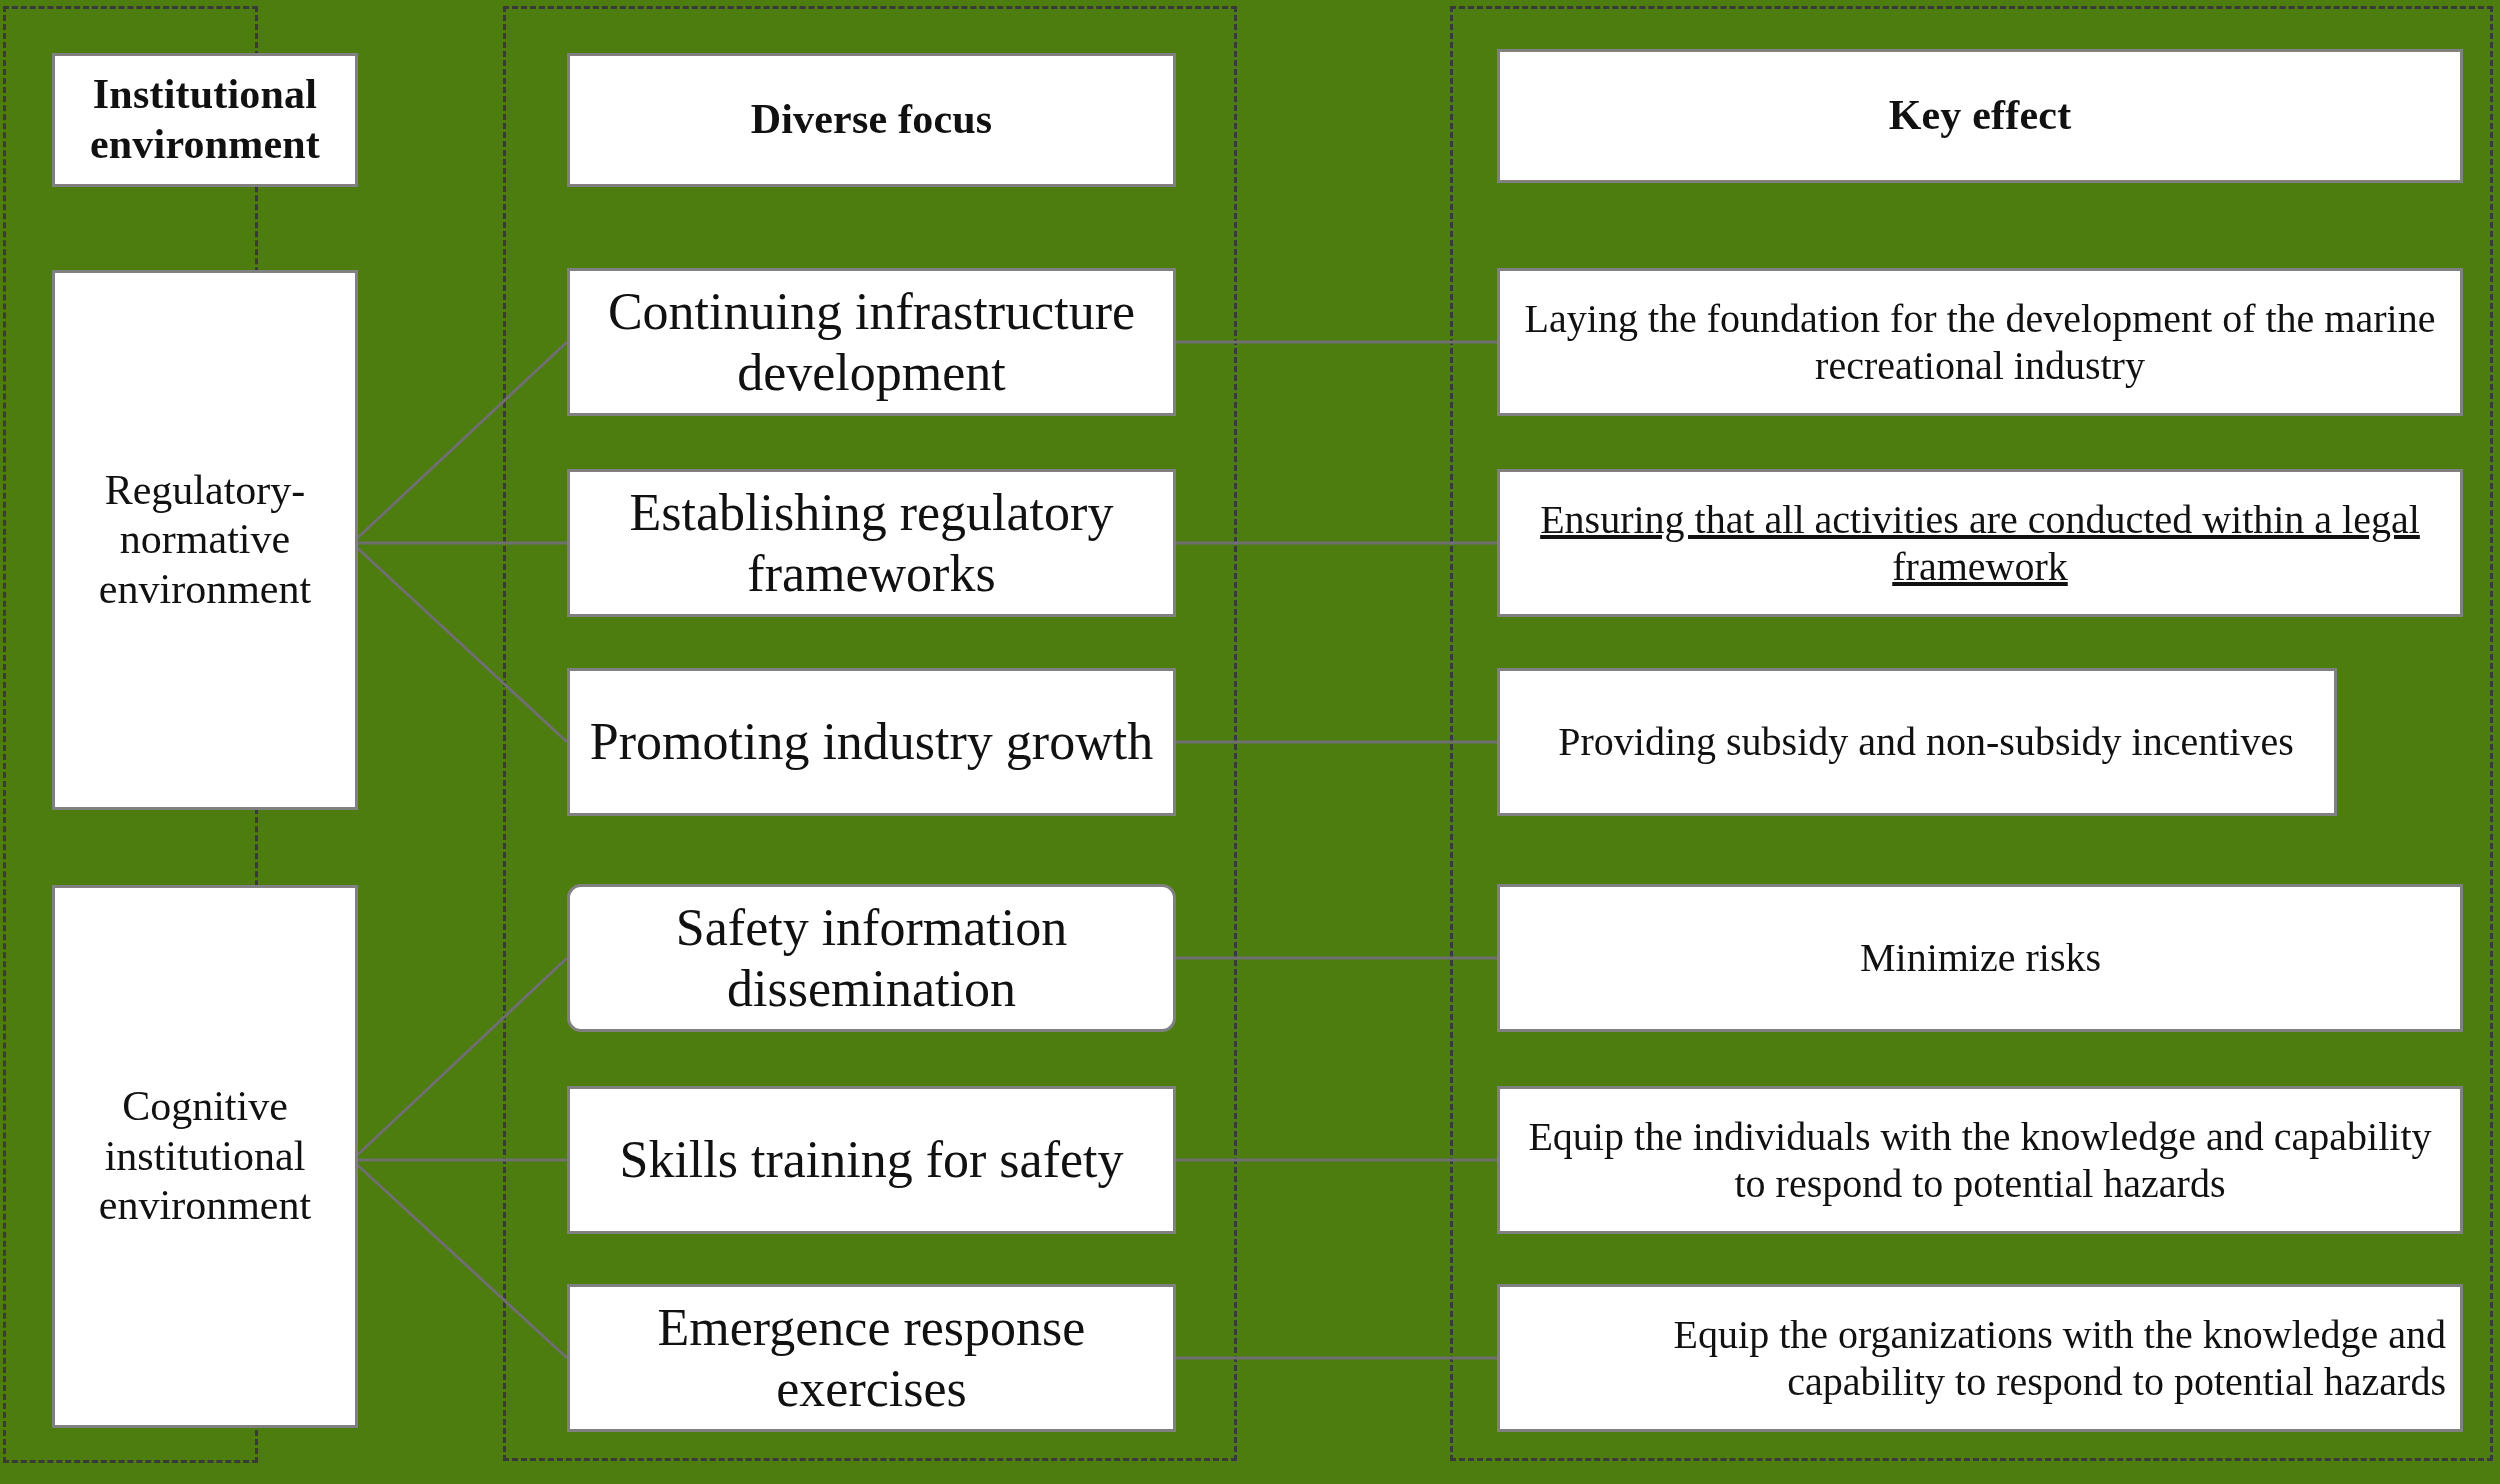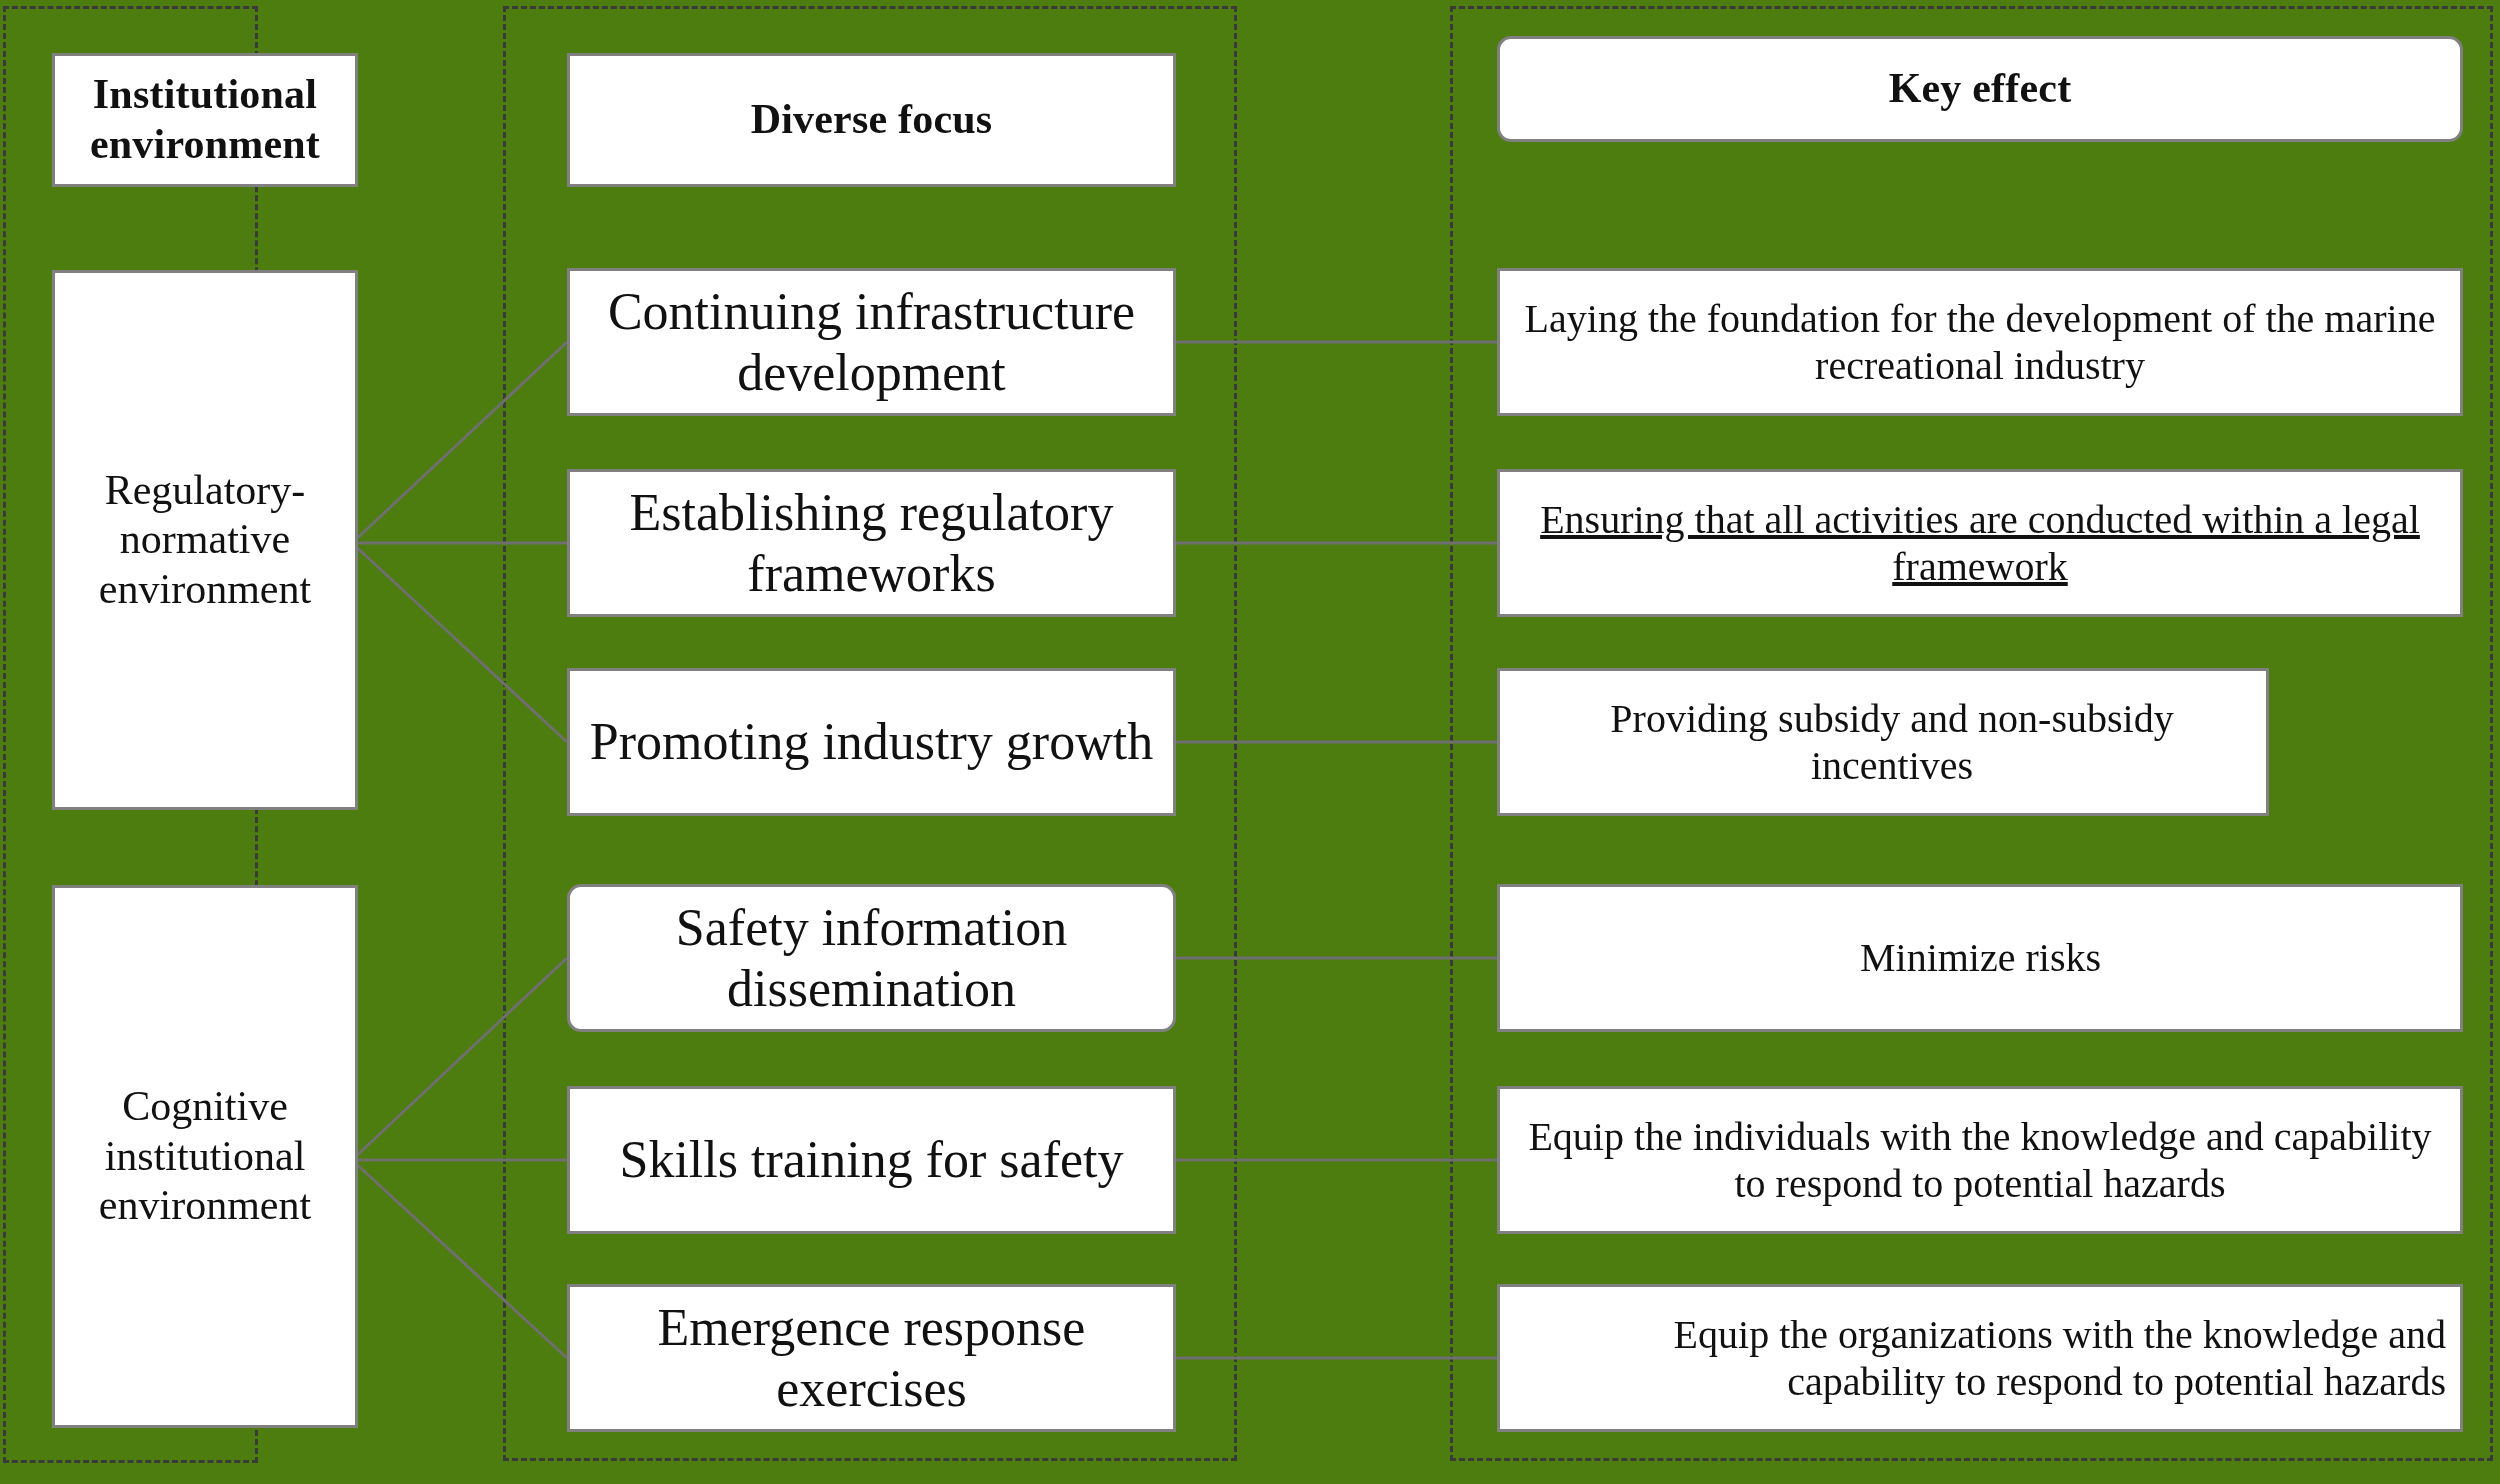--- a/index.html
+++ b/index.html
@@ -70,21 +70,21 @@
     <line x1="1176" y1="1160" x2="1497" y2="1160"></line>
     <line x1="1176" y1="1358" x2="1497" y2="1358"></line>
   </svg>
 
   <div class="node header-node" style="left:52px;top:53px;width:306px;height:134px;">
     <span class="txt">Institutional environment</span>
   </div>
   <div class="node header-node" style="left:567px;top:53px;width:609px;height:134px;">
     <span class="txt">Diverse focus</span>
   </div>
-  <div class="node header-node" style="left:1497px;top:36px;width:966px;height:106px;border-radius:14px;">
+  <div class="node header-node" style="left:1497px;top:49px;width:966px;height:134px;">
     <span class="txt">Key effect</span>
   </div>
 
   <div class="node cat-node" style="left:52px;top:270px;width:306px;height:540px;">
     <span class="txt">Regulatory-normative environment</span>
   </div>
   <div class="node cat-node" style="left:52px;top:885px;width:306px;height:543px;">
     <span class="txt">Cognitive institutional environment</span>
   </div>
 
@@ -106,21 +106,21 @@
   <div class="node focus-node" style="left:567px;top:1284px;width:609px;height:148px;">
     <span class="txt">Emergence response exercises</span>
   </div>
 
   <div class="node effect-node" style="left:1497px;top:268px;width:966px;height:148px;">
     <span class="txt">Laying the foundation for the development of the marine recreational industry</span>
   </div>
   <div class="node effect-node" style="left:1497px;top:469px;width:966px;height:148px;text-decoration:underline;">
     <span class="txt">Ensuring that all activities are conducted within a legal framework</span>
   </div>
-  <div class="node effect-node" style="left:1497px;top:668px;width:772px;height:148px;padding-left:32px;">
+  <div class="node effect-node" style="left:1497px;top:668px;width:840px;height:148px;padding-left:32px;">
     <span class="txt">Providing subsidy and non-subsidy incentives</span>
   </div>
   <div class="node effect-node" style="left:1497px;top:884px;width:966px;height:148px;padding-left:15px;">
     <span class="txt">Minimize risks</span>
   </div>
   <div class="node effect-node" style="left:1497px;top:1086px;width:966px;height:148px;">
     <span class="txt">Equip the individuals with the knowledge and capability to respond to potential hazards</span>
   </div>
   <div class="node effect-node" style="left:1497px;top:1284px;width:966px;height:148px;text-align:right;">
     <span class="txt">Equip the organizations with the knowledge and capability to respond to potential hazards</span>

